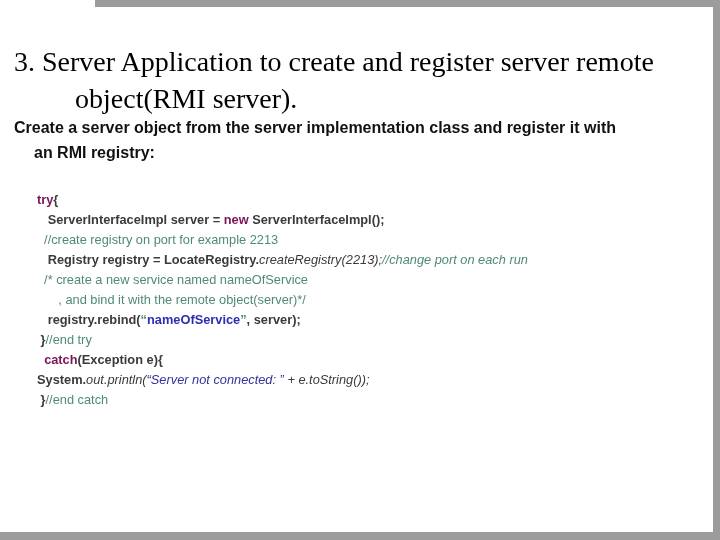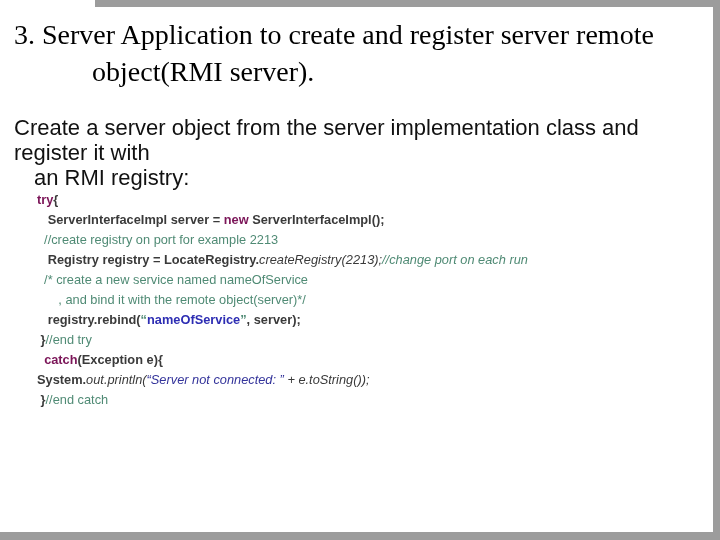--- a/index.html
+++ b/index.html
@@ -12,37 +12,37 @@
     font-family: "Liberation Sans", sans-serif;
   }
   .frame-bar { position: absolute; background: #9c9c9c; }
   #bar-top    { top: 0; left: 95px; right: 0; height: 7px; }
   #bar-right  { top: 0; right: 0; width: 7px; bottom: 0; }
   #bar-bottom { left: 0; right: 0; bottom: 0; height: 8px; }
 
   #title-block {
     position: absolute;
     left: 14px;
-    top: 16px;
+    top: 43px;
     width: 690px;
     font-family: "Liberation Serif", serif;
     font-size: 28px;
     line-height: 37px;
     color: #000000;
   }
-  #title-line-2 { margin-left: 78px; }
+  #title-line-2 { margin-left: 61px; }
 
   #subtitle-block {
     position: absolute;
     left: 14px;
     top: 115px;
     width: 690px;
     font-family: "Liberation Sans", sans-serif;
-    font-weight: 400;
-    font-size: 22px;
+    font-weight: 700;
+    font-size: 16px;
     line-height: 25px;
     color: #111111;
   }
   #subtitle-line-2 { margin-left: 20px; }
 
   #code-block {
     position: absolute;
     left: 37px;
     top: 190px;
     width: 680px;

